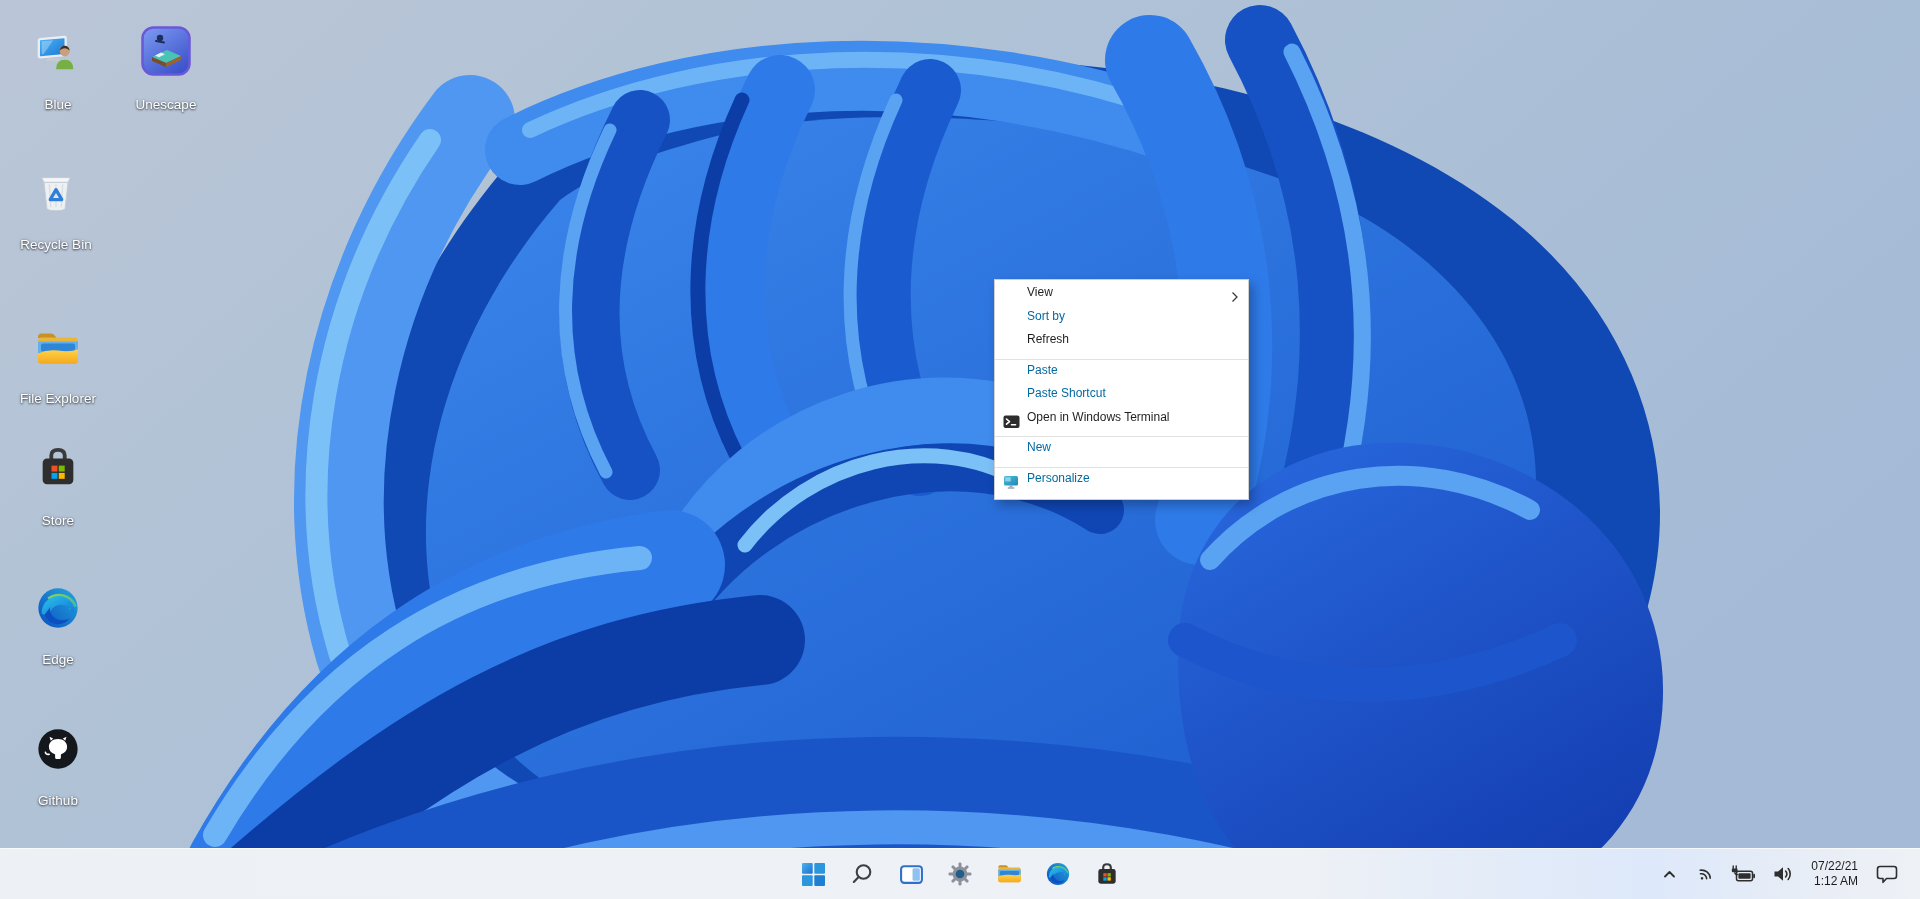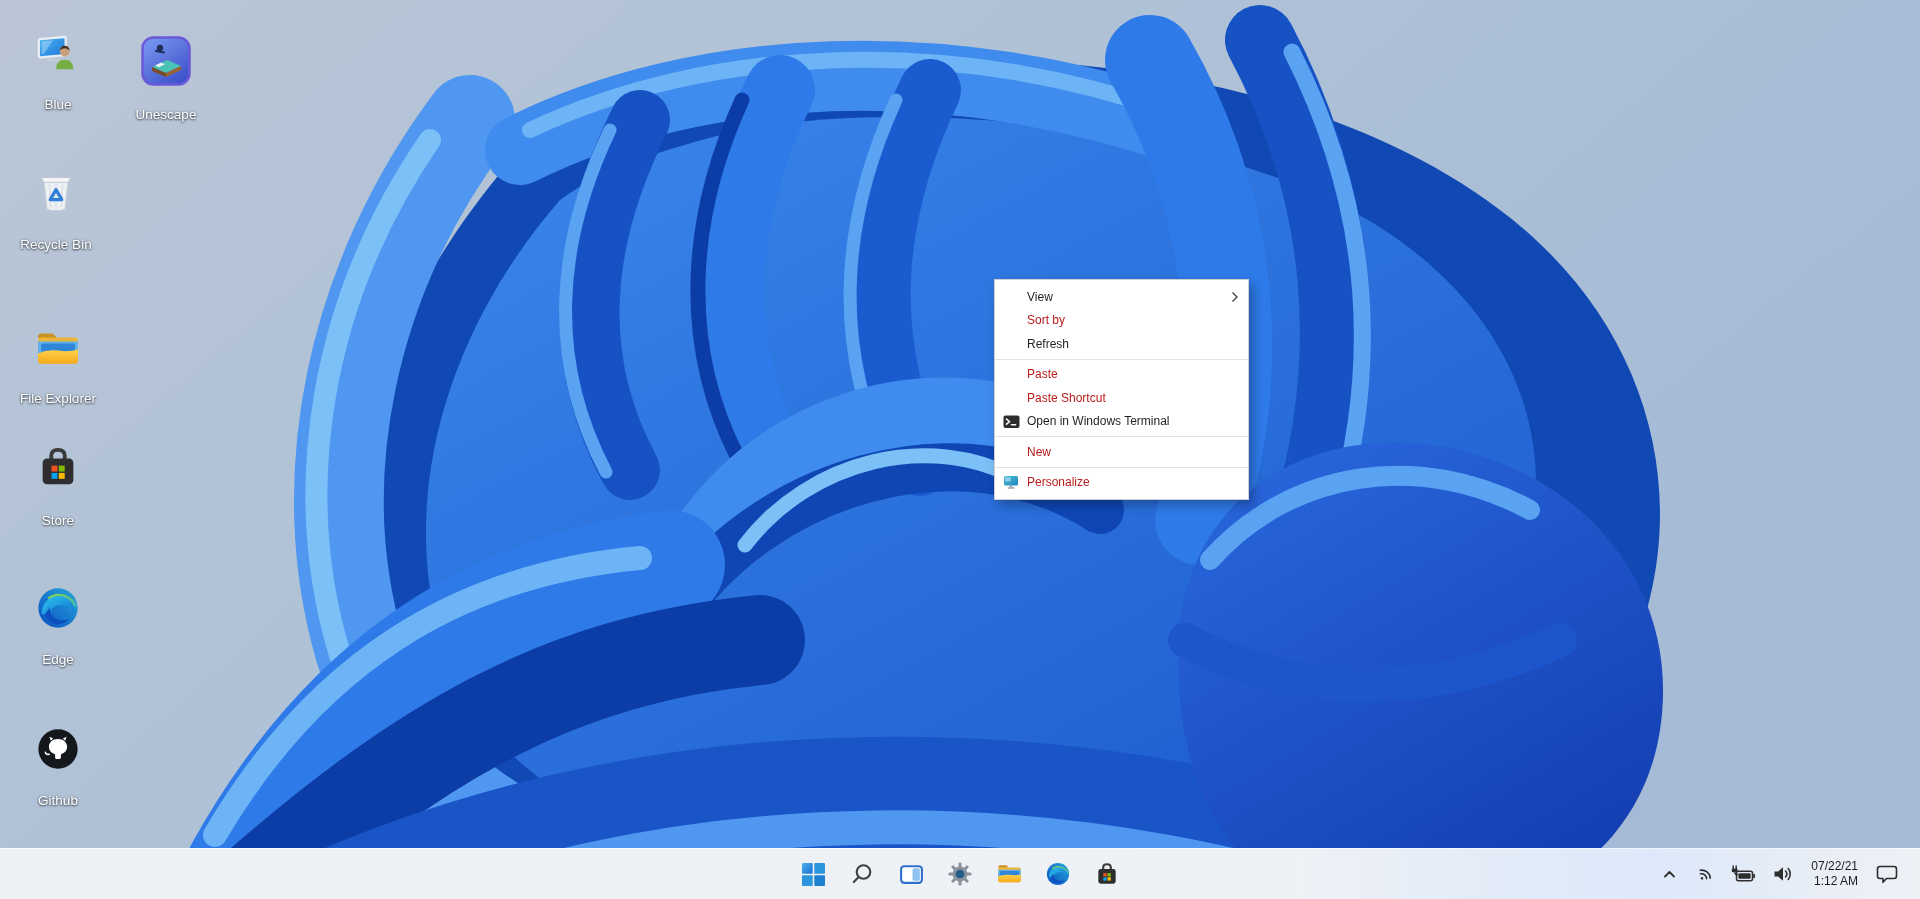--- a/index.html
+++ b/index.html
@@ -10,23 +10,23 @@
   
   .dicon{position:absolute;width:78px;display:flex;flex-direction:column;align-items:center;cursor:default;}
   .dicon-img{display:flex;align-items:center;justify-content:center;}
   .dicon-label{margin-top:21px;font-size:13.5px;line-height:1.25;color:#ffffff;text-align:center;
                text-shadow:0 1px 2px rgba(0,0,0,.65),0 0 3px rgba(0,0,0,.35);}
 
   
   .menu{position:absolute;left:994px;top:279px;width:255px;background:#ffffff;
         border:1px solid #cfcfcf;box-shadow:4px 5px 10px rgba(0,0,0,.28);
         padding:5px 0;box-sizing:border-box;font-size:12px;color:#1f1f1f;}
-  .mi{position:relative;height:23.5px;display:flex;align-items:center;
+  .mi{position:relative;height:23.5px;display:flex;align-items:flex-start;
       padding-left:32px;padding-right:26px;}
-  .mi.disabled{color:#b91c1c;}
+  .mi.disabled{color:#0369a1;}
   .mi-ico{position:absolute;left:7px;top:50%;transform:translateY(-50%);width:18px;height:16px;
           display:flex;align-items:center;justify-content:center;}
   .mi-chev{position:absolute;right:9px;top:50%;transform:translateY(-50%);display:flex;}
   .menu-sep{height:1px;background:#e2e2e2;margin:3px 0;}
 
   
   .taskbar{position:absolute;left:0;right:0;bottom:0;height:50px;
            background:linear-gradient(90deg,#edf0f5 0%,#eef1f6 68%,#e4ecf8 77%,#dde8fa 86%,#e9eef6 95%,#eef1f6 100%);
            border-top:1px solid rgba(255,255,255,.65);}
   .tb-center{position:absolute;left:50%;top:0;height:100%;transform:translateX(-50%);
@@ -146,21 +146,21 @@
         </g>
         <path d="M13,30.5 h12 l2,3 h-16 Z" fill="#c4cbd4"></path>
         <ellipse cx="31" cy="23" rx="5.2" ry="5.6" fill="#c9a07b"></ellipse>
         <path d="M25.8,22.5 q1,-5 5.2,-5 q4.2,0 5.2,5 q-2.6,-2.4 -5.2,-2.4 q-2.6,0 -5.2,2.4 Z" fill="#3c2f26"></path>
         <path d="M22,42 q0,-10 9,-10 q9,0 9,10 Z" fill="#76b045"></path>
       </svg>
     </div>
     <div class="dicon-label">Blue</div>
   </div>
 
-  <div class="dicon" style="left:127px;top:36px">
+  <div class="dicon" style="left:127px;top:26px">
     <div class="dicon-img">
       <svg width="50" height="50" viewBox="0 0 50 50">
         <rect x="1.5" y="1.5" width="47" height="47" rx="11" fill="url(#unescGrad)" stroke="#6a58d8" stroke-width="2.5"></rect>
         <path d="M11,31 L26,24 L40,30 L25,37 Z" fill="#49c4b4"></path>
         <path d="M11,31 L11,35 L25,41 L25,37 Z" fill="#7a4e28"></path>
         <path d="M40,30 L40,34 L25,41 L25,37 Z" fill="#9a6432"></path>
         <path d="M14,29.5 L20,26.5 L24,28.3 L18,31.3 Z" fill="#e9f3f5"></path>
         <circle cx="19" cy="12" r="3.2" fill="#1d2f5e"></circle>
         <path d="M15,15 l8,1.5" stroke="#1d2f5e" stroke-width="2" stroke-linecap="round"></path>
       </svg>

